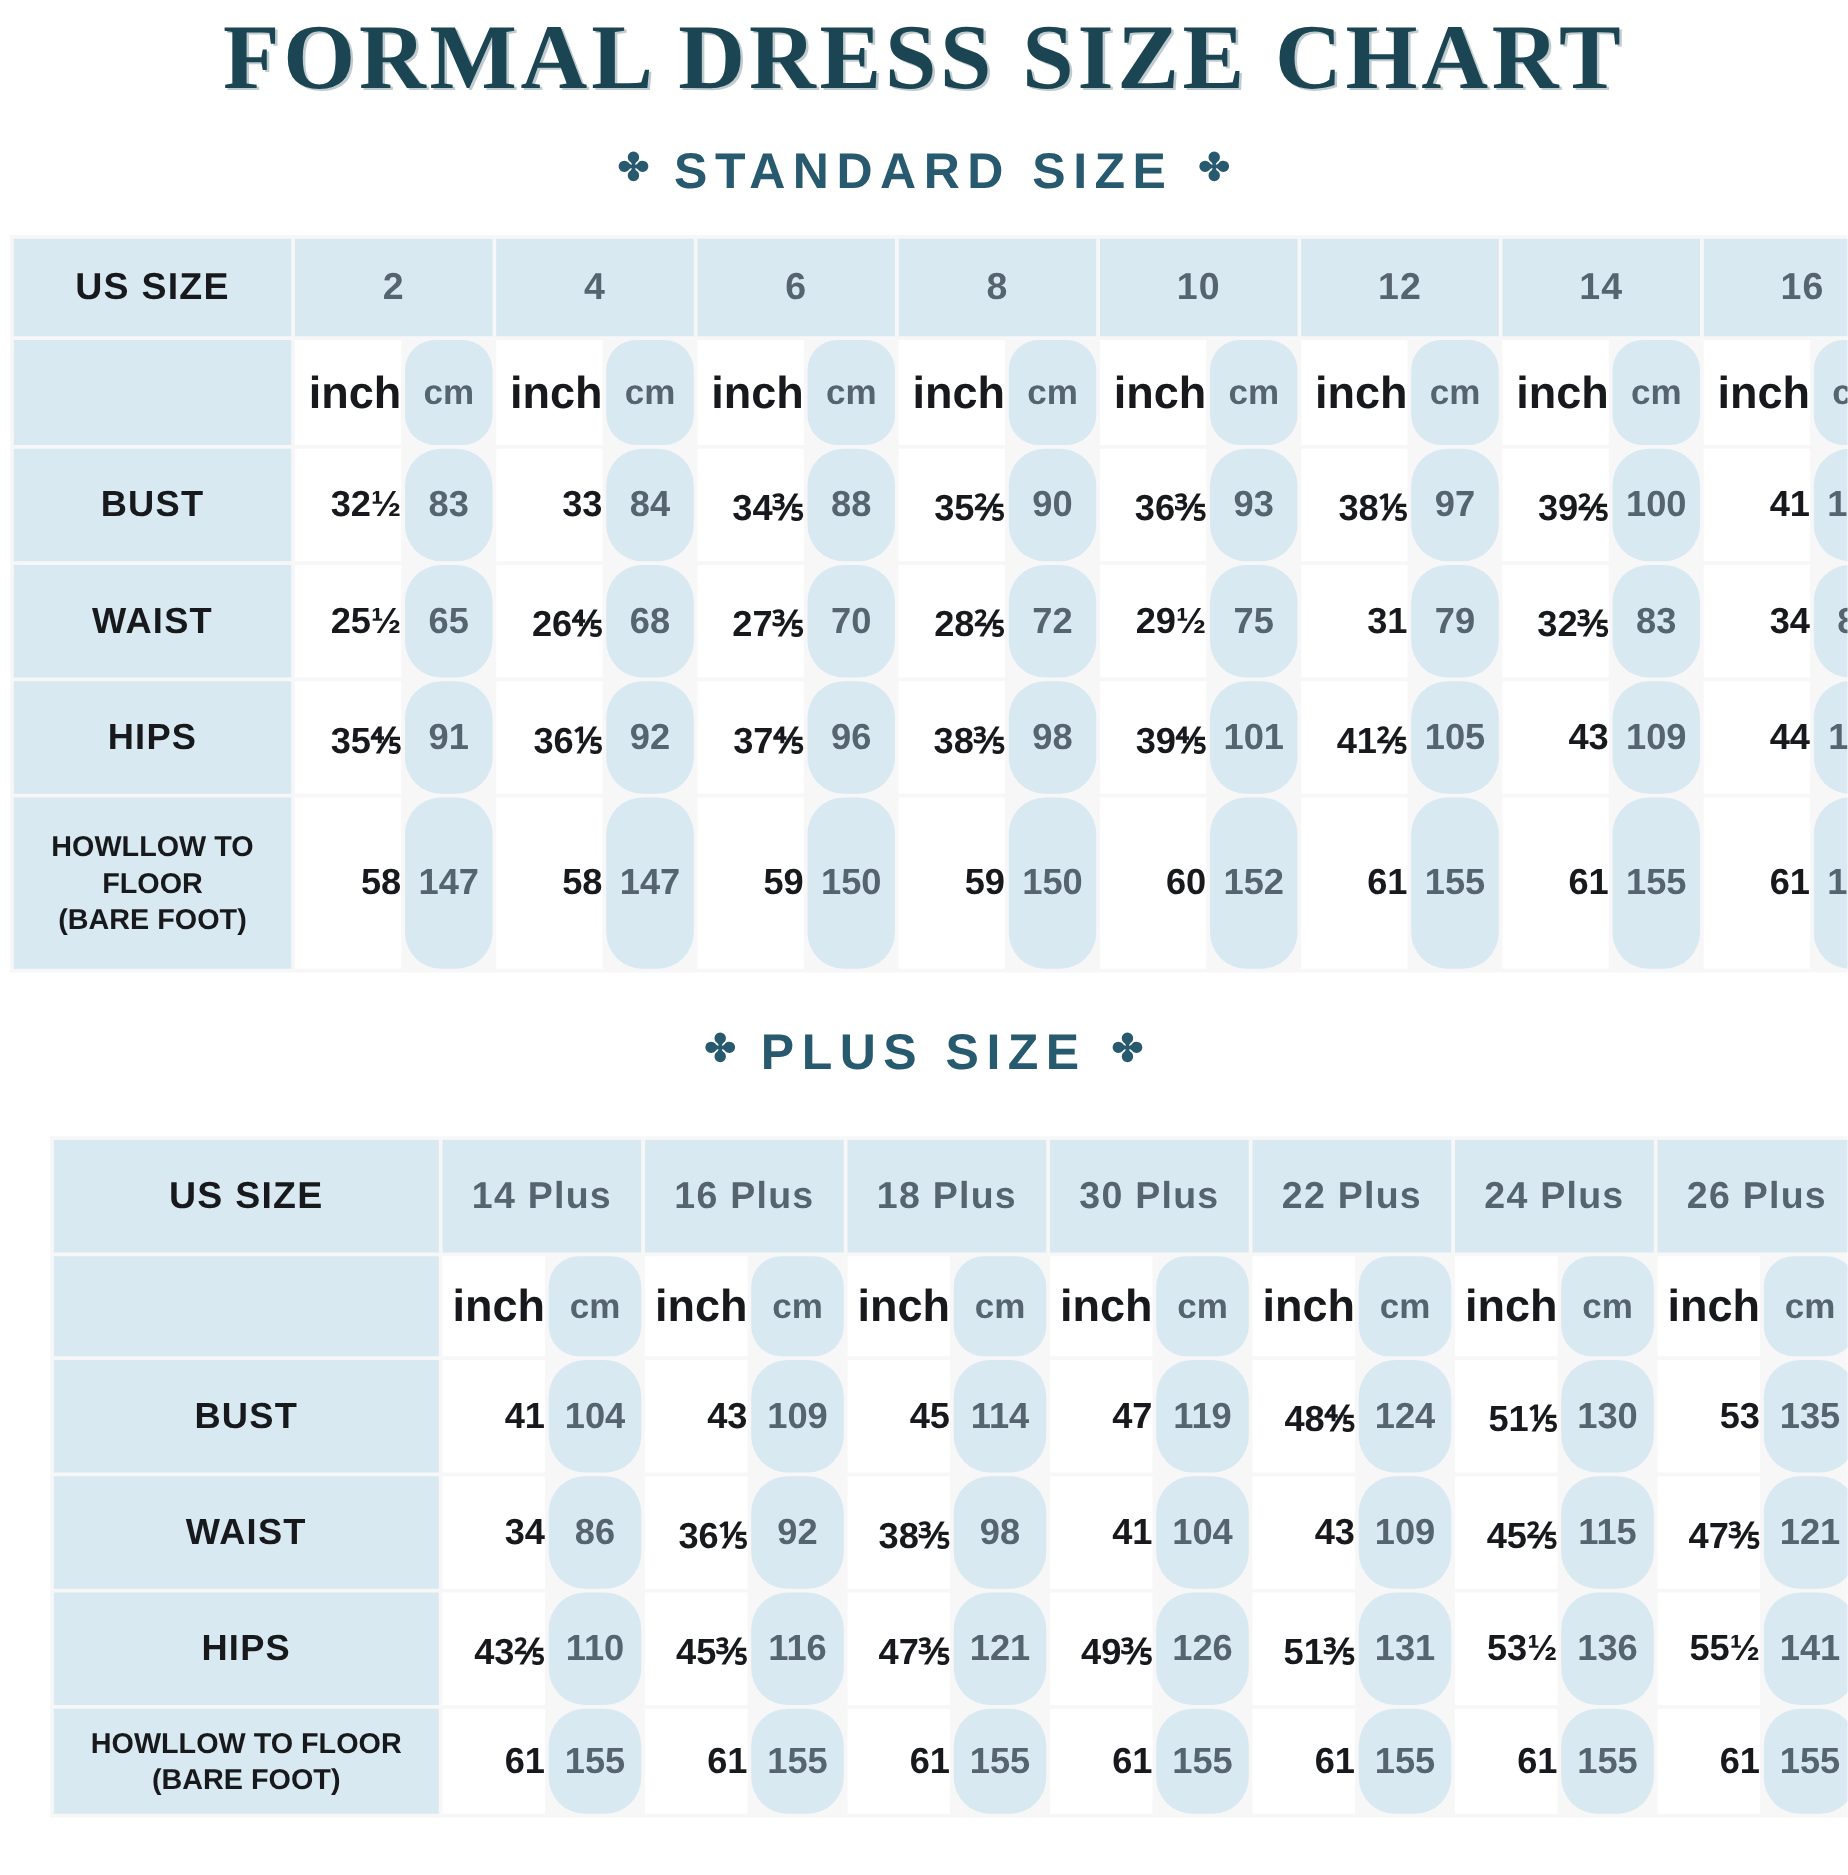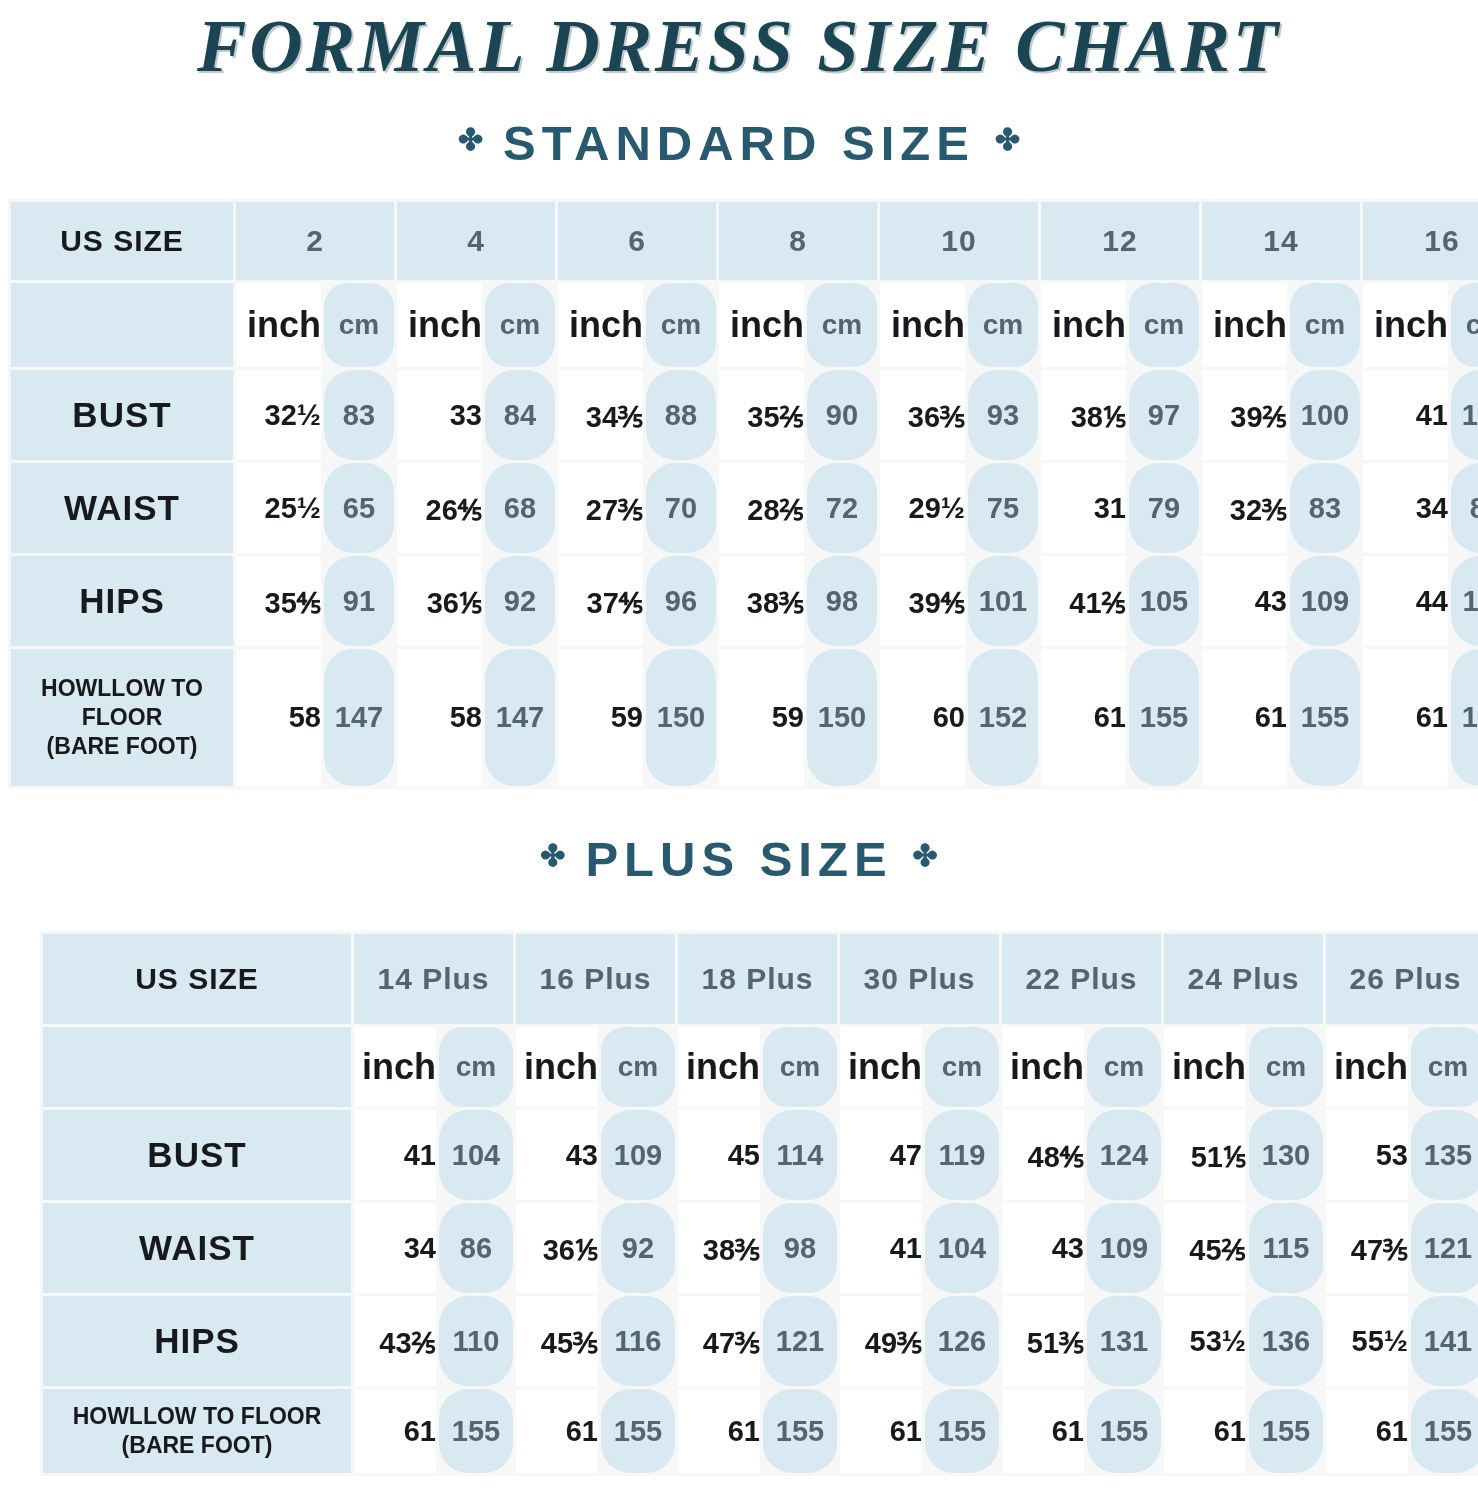--- a/index.html
+++ b/index.html
@@ -19,30 +19,29 @@
   .main-title{
     margin:4px 0 0;
     text-align:center;
     font-family:"Liberation Serif",serif;
     font-weight:bold;
     font-size:74px;
     letter-spacing:3px;
     color:var(--title-color);
     text-shadow:2px 2px 0 rgba(28,69,83,0.28);
     white-space:nowrap;
-    font-style:italic;
   }
   .section-heading{
     text-align:center;
     color:var(--heading-color);
     font-weight:bold;
     white-space:nowrap;
   }
   .section-heading .heading-text{
-    font-size:49px;
+    font-size:40px;
     letter-spacing:6px;
     vertical-align:middle;
   }
   .section-heading .ornament{
     font-size:30px;
     margin:0 20px;
     vertical-align:middle;
     position:relative;top:-4px;
   }
   .heading-standard{margin:26px 0 28px;}
@@ -71,21 +70,21 @@
     font-size:29px;
     color:var(--dark-text);
     padding:0;
     background:#ffffff;
   }
   .cell.blue{background:var(--cell-blue);}
   .corner{font-size:30px;color:var(--dark-text);letter-spacing:1px;}
   .size-head{color:var(--gray-text);font-size:30px;letter-spacing:1px;}
   .unit-inch{color:var(--dark-text);font-size:36px;text-align:right;}
   .unit-cm{color:var(--gray-text);font-size:28px;border-radius:24px;}
-  .row-label{font-size:35px;letter-spacing:1px;white-space:pre-line;line-height:1.25;}
+  .row-label{font-size:29px;letter-spacing:1px;white-space:pre-line;line-height:1.25;}
   .row-label.small{font-size:23px;letter-spacing:0;}
   .val-inch{text-align:right;padding-left:13px;}
   .val-cm{color:var(--gray-text);border-radius:29px;}
 
   .t-standard tr.size-row td{height:78px;}
   .t-standard tr.unit-row td{height:84px;}
   .t-standard tr.data-row td{height:90px;}
   .t-standard tr.last-row td{height:137px;}
   .t-plus tr.size-row td{height:90px;}
   .t-plus tr.unit-row td{height:80px;}

